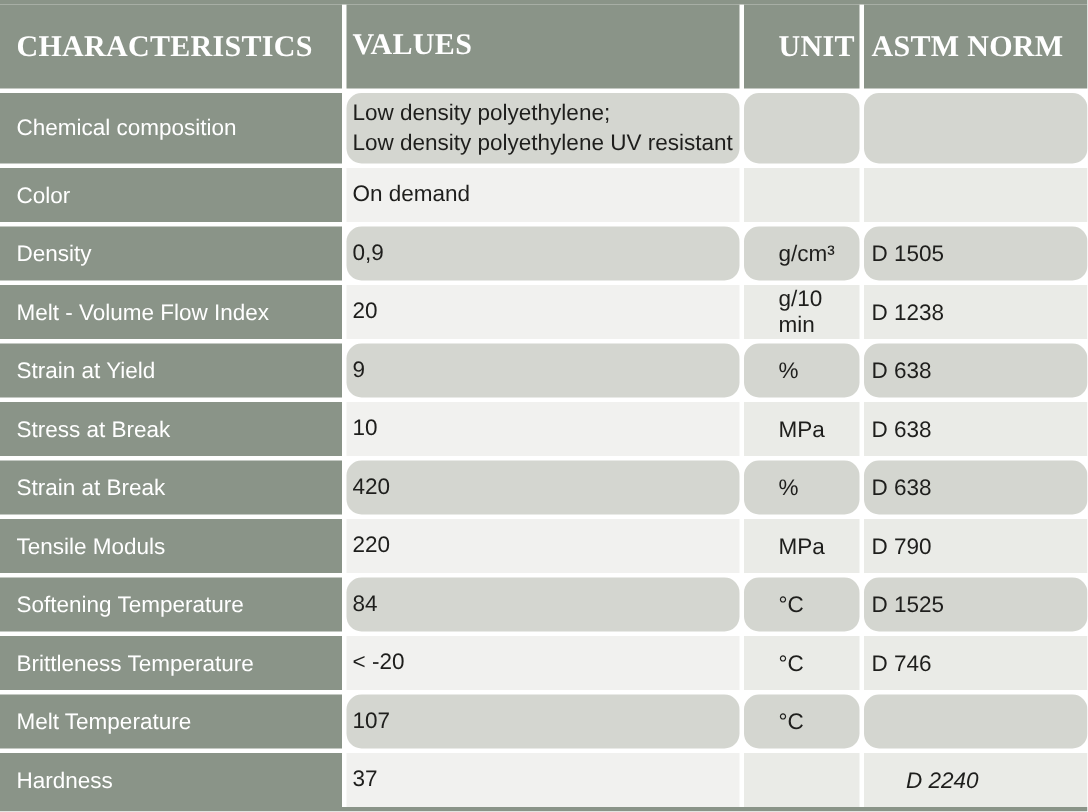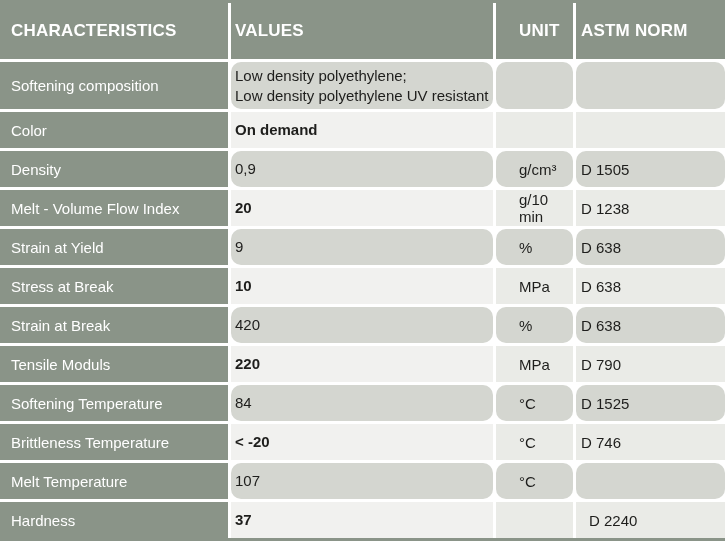--- a/index.html
+++ b/index.html
@@ -34,47 +34,48 @@
   .cell{
     display:flex;
     align-items:center;
     box-sizing:border-box;
     overflow:hidden;
   }
   .header-cell{
     background:var(--sage);
     color:var(--white-text);
     font-weight:bold;
-    font-size:17px;
+    font-size:20px;
     letter-spacing:.2px;
+    font-family:Liberation Serif, serif;
   }
   .label-cell{
     background:var(--sage);
     color:var(--white-text);
     font-size:15px;
   }
   .data-cell{
     color:var(--text);
     font-size:15px;
   }
   .col-char{padding-left:11px;padding-right:8px;}
   .col-values{padding-left:4px;padding-right:0;white-space:pre-line;line-height:1.27;}
   .col-unit{padding-left:23px;padding-right:4px;}
   .col-astm{padding-left:5px;padding-right:6px;}
   .shade-dark .data-cell{background:var(--gray);border-radius:10px;}
-  .shade-light .col-values{background:var(--light-values);font-weight:bold;}
+  .shade-light .col-values{background:var(--light-values);}
   .shade-light .col-unit,
   .shade-light .col-astm{background:var(--light-alt);}
-  .indent{padding-left:13px;}
+  .indent{padding-left:28px;font-style:italic;}
 </style>
 </head>
 <body>
 
 <div class="table">
   <div class="row-wrap">
     <div class="cell header-cell col-char">CHARACTERISTICS</div>
     <div class="cell header-cell col-values">VALUES</div>
     <div class="cell header-cell col-unit">UNIT</div>
     <div class="cell header-cell col-astm">ASTM NORM</div>
   </div>
-  <div class="row-wrap" id="table-body"><div class="row-wrap shade-dark"><div class="cell label-cell col-char">Softening composition</div><div class="cell data-cell col-values">Low density polyethylene;
+  <div class="row-wrap" id="table-body"><div class="row-wrap shade-dark"><div class="cell label-cell col-char">Chemical composition</div><div class="cell data-cell col-values">Low density polyethylene;
 Low density polyethylene UV resistant</div><div class="cell data-cell col-unit"></div><div class="cell data-cell col-astm"></div></div><div class="row-wrap shade-light"><div class="cell label-cell col-char">Color</div><div class="cell data-cell col-values">On demand</div><div class="cell data-cell col-unit"></div><div class="cell data-cell col-astm"></div></div><div class="row-wrap shade-dark"><div class="cell label-cell col-char">Density</div><div class="cell data-cell col-values">0,9</div><div class="cell data-cell col-unit">g/cm³</div><div class="cell data-cell col-astm">D 1505</div></div><div class="row-wrap shade-light"><div class="cell label-cell col-char">Melt - Volume Flow Index</div><div class="cell data-cell col-values">20</div><div class="cell data-cell col-unit">g/10 min</div><div class="cell data-cell col-astm">D 1238</div></div><div class="row-wrap shade-dark"><div class="cell label-cell col-char">Strain at Yield</div><div class="cell data-cell col-values">9</div><div class="cell data-cell col-unit">%</div><div class="cell data-cell col-astm">D 638</div></div><div class="row-wrap shade-light"><div class="cell label-cell col-char">Stress at Break</div><div class="cell data-cell col-values">10</div><div class="cell data-cell col-unit">MPa</div><div class="cell data-cell col-astm">D 638</div></div><div class="row-wrap shade-dark"><div class="cell label-cell col-char">Strain at Break</div><div class="cell data-cell col-values">420</div><div class="cell data-cell col-unit">%</div><div class="cell data-cell col-astm">D 638</div></div><div class="row-wrap shade-light"><div class="cell label-cell col-char">Tensile Moduls</div><div class="cell data-cell col-values">220</div><div class="cell data-cell col-unit">MPa</div><div class="cell data-cell col-astm">D 790</div></div><div class="row-wrap shade-dark"><div class="cell label-cell col-char">Softening Temperature</div><div class="cell data-cell col-values">84</div><div class="cell data-cell col-unit">°C</div><div class="cell data-cell col-astm">D 1525</div></div><div class="row-wrap shade-light"><div class="cell label-cell col-char">Brittleness Temperature</div><div class="cell data-cell col-values">&lt; -20</div><div class="cell data-cell col-unit">°C</div><div class="cell data-cell col-astm">D 746</div></div><div class="row-wrap shade-dark"><div class="cell label-cell col-char">Melt Temperature</div><div class="cell data-cell col-values">107</div><div class="cell data-cell col-unit">°C</div><div class="cell data-cell col-astm"></div></div><div class="row-wrap shade-light"><div class="cell label-cell col-char">Hardness</div><div class="cell data-cell col-values">37</div><div class="cell data-cell col-unit"></div><div class="cell data-cell col-astm indent">D 2240</div></div></div>
 </div>
 
 </body></html>

